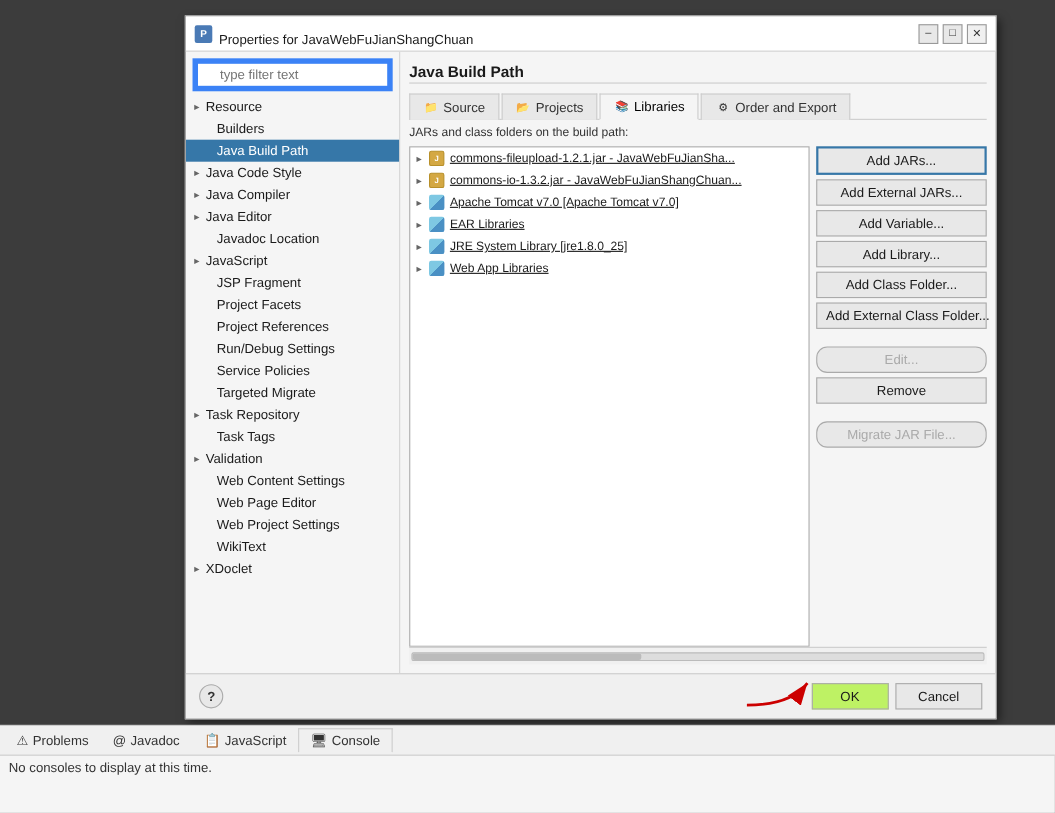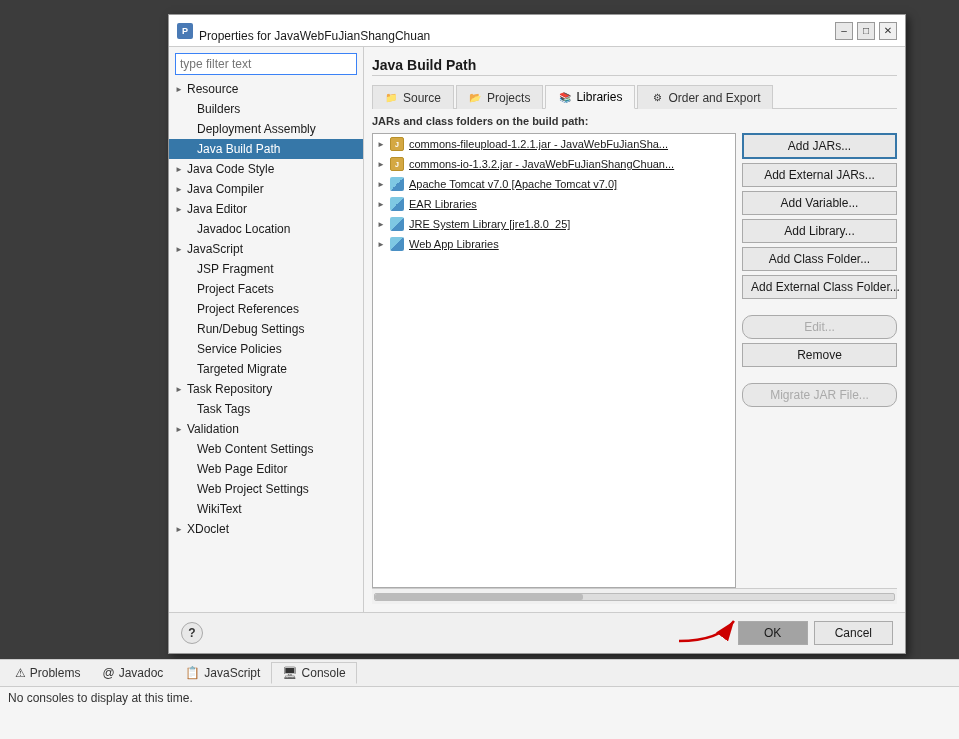--- a/index.html
+++ b/index.html
@@ -83,22 +83,22 @@
     .left-panel {
       width: 195px;
       background: #f5f5f5;
       border-right: 1px solid #ccc;
       display: flex;
       flex-direction: column;
     }
 
     .filter-input {
       margin: 6px 6px 4px 6px;
-      padding: 3px 4px;
-      border: 1px solid #3b82f6;
+      padding: 3px 20px;
+      border: 5px solid #3b82f6;
       background: white;
       width: calc(100% - 12px);
       font-size: 12px;
       color: #aaa;
       outline: none;
     }
 
     .nav-list {
       overflow-y: auto;
       flex: 1;
@@ -180,21 +180,20 @@
     .tab-icon {
       width: 14px; height: 14px;
       display: inline-flex; align-items: center; justify-content: center;
       font-size: 10px;
     }
 
     .build-path-desc {
       font-size: 11px;
       color: #333;
       margin-bottom: 6px;
-      font-weight: bold;
     }
 
     .content-area {
       display: flex;
       flex: 1;
       gap: 6px;
     }
 
     
     .tree-area {
@@ -318,21 +317,21 @@
 
     .footer-btn {
       padding: 4px 20px;
       border: 1px solid #aaa;
       background: #e8e8e8;
       cursor: pointer;
       font-size: 12px;
       color: #1a1a1a;
       min-width: 70px;
     }
-    .footer-btn.ok-btn { background: #a3a3a3; }
+    .footer-btn.ok-btn { background: #bef264; }
 
     .help-btn {
       width: 22px; height: 22px;
       border: 1px solid #aaa;
       border-radius: 50%;
       background: #e8e8e8;
       display: flex; align-items: center; justify-content: center;
       cursor: pointer;
       font-size: 12px;
       font-weight: bold;
@@ -420,24 +419,20 @@
 
       <div class="nav-list">
 
         <div class="nav-item has-arrow">
           <span class="nav-arrow">►</span>
           <span>Resource</span>
         </div>
         <div class="nav-item">
           <span class="nav-arrow"></span>
           <span>Builders</span>
-        </div>
-        <div class="nav-item">
-          <span class="nav-arrow"></span>
-          <span>Deployment Assembly</span>
         </div>
         <div class="nav-item selected">
           <span class="nav-arrow"></span>
           <span>Java Build Path</span>
         </div>
         <div class="nav-item has-arrow">
           <span class="nav-arrow">►</span>
           <span>Java Code Style</span>
         </div>
         <div class="nav-item has-arrow">

